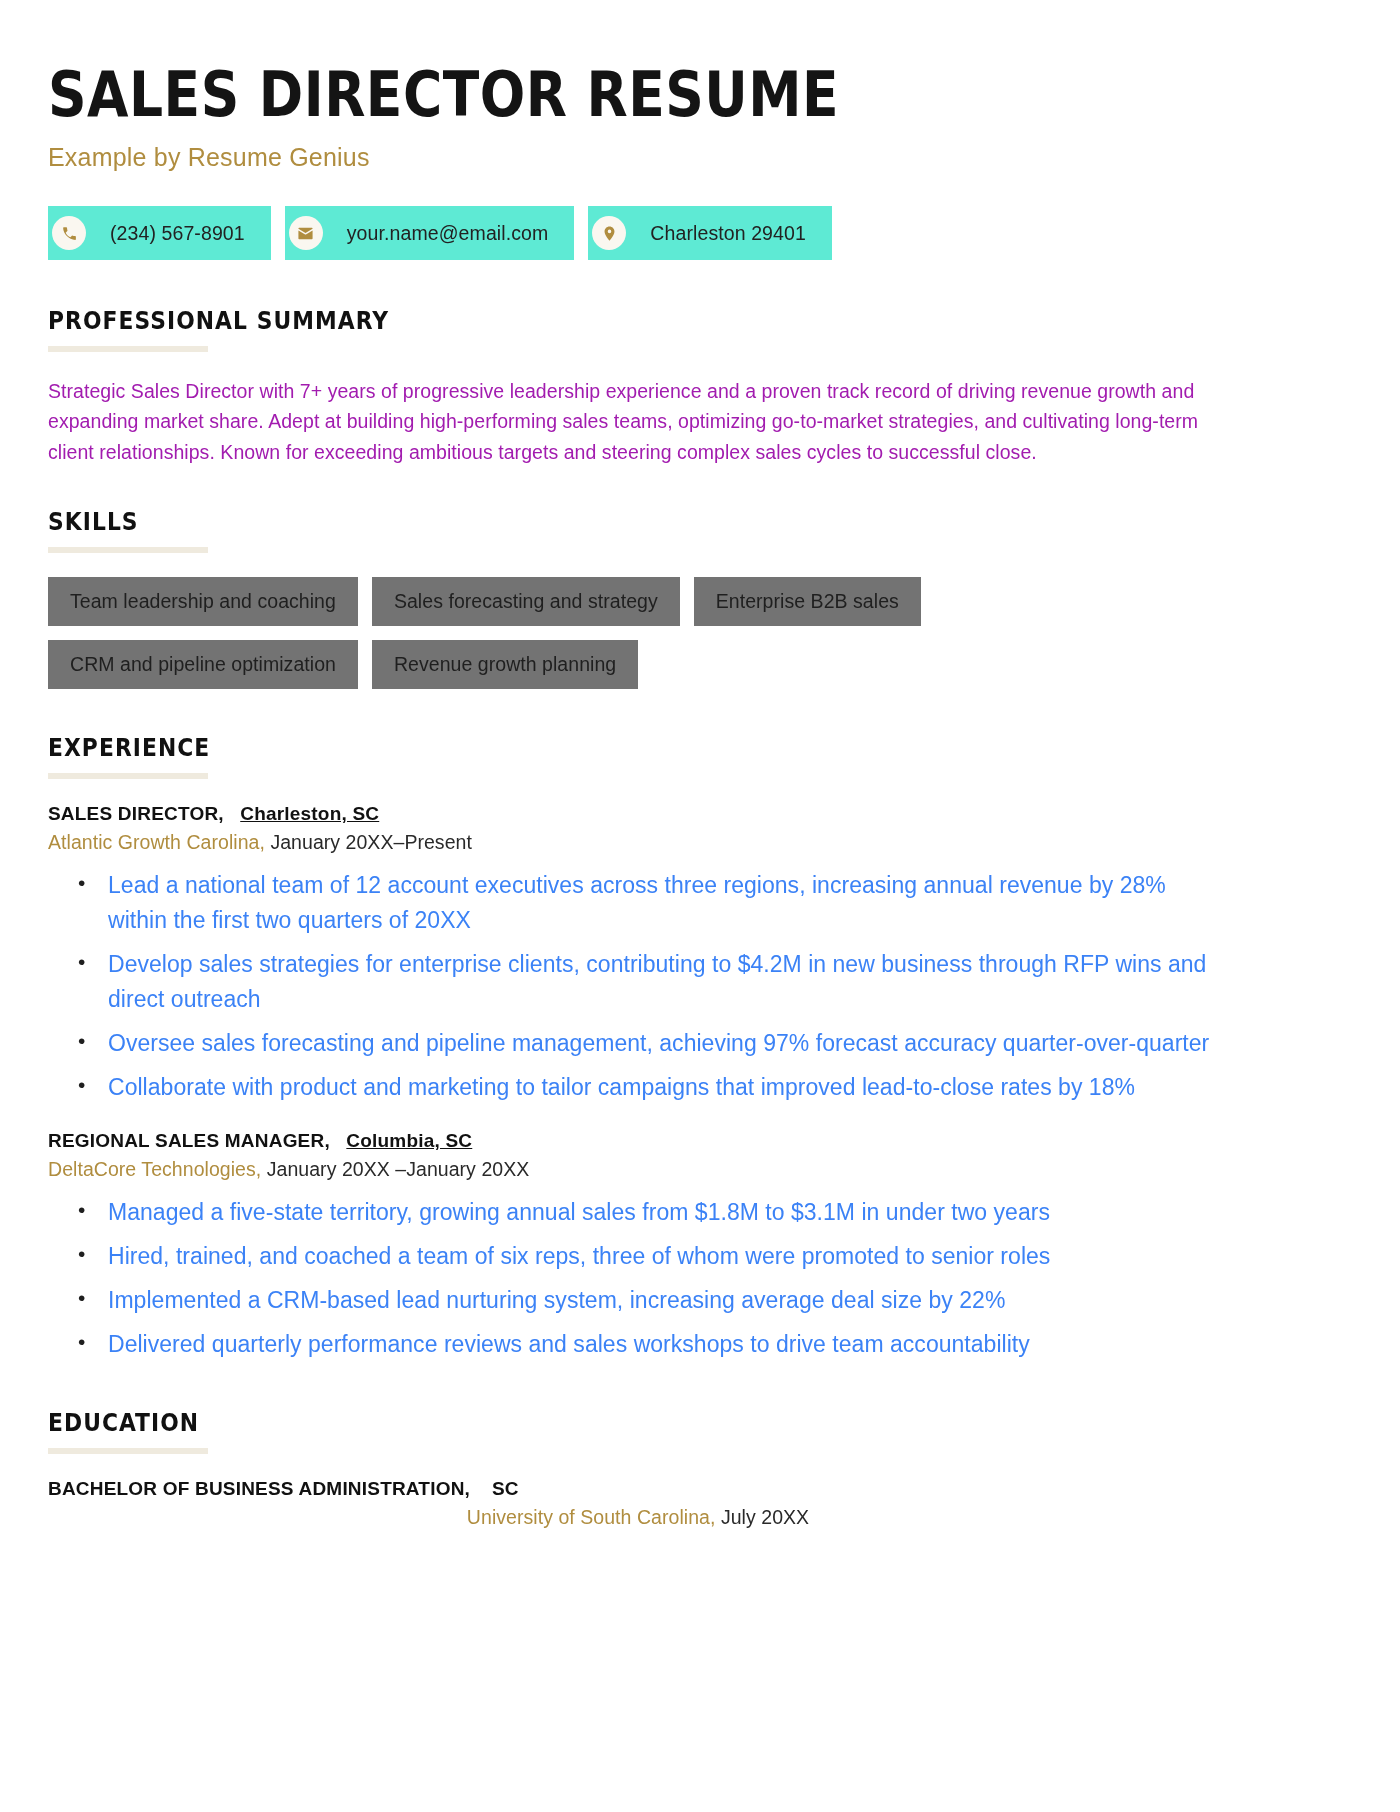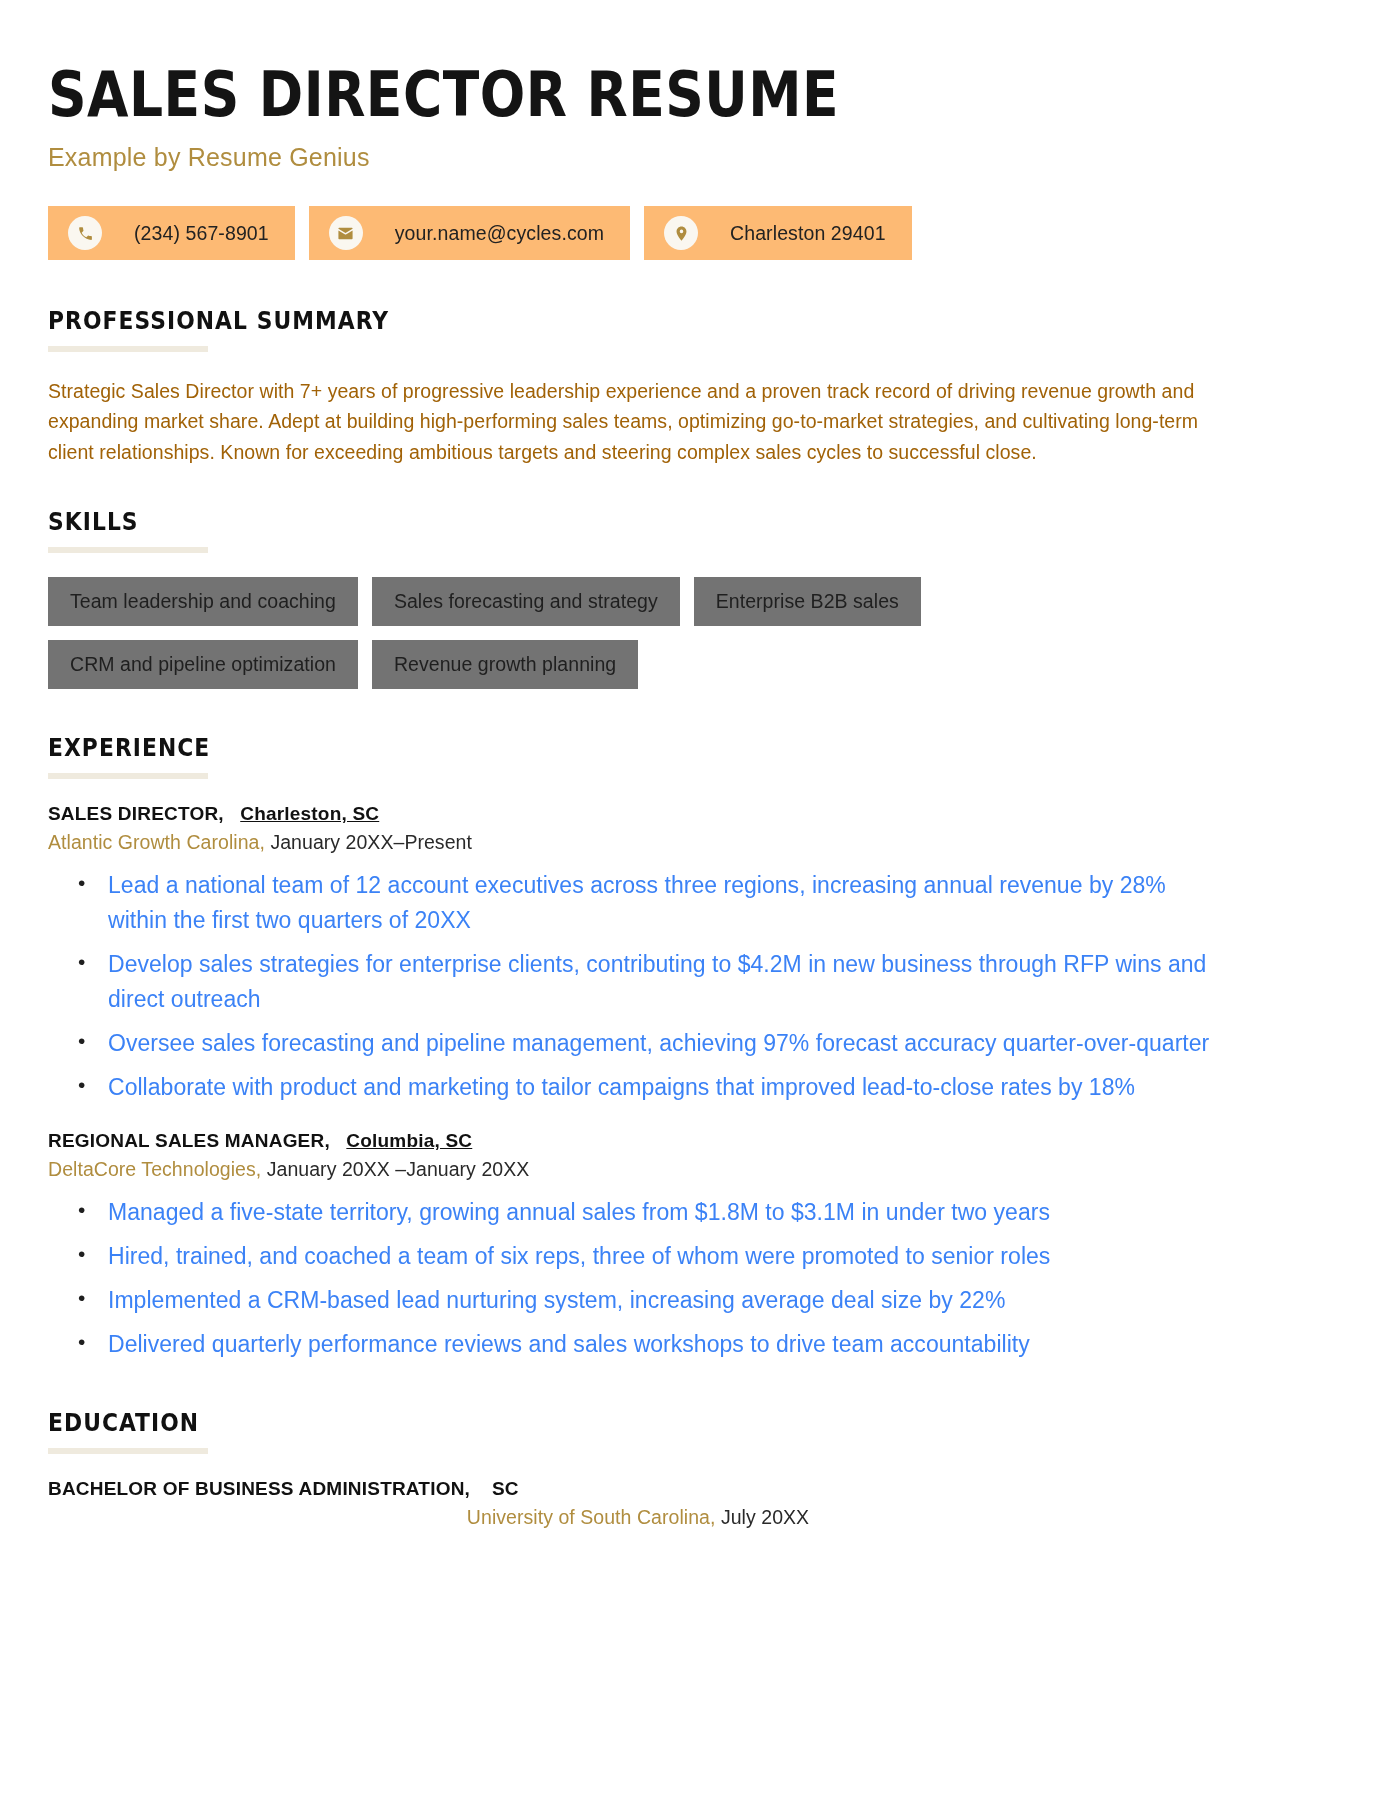--- a/index.html
+++ b/index.html
@@ -44,25 +44,25 @@
   }
 
   
   .contact-row {
     display: flex;
     gap: 14px;
     margin-bottom: 46px;
     align-items: stretch;
   }
   .contact-chip {
-    background: #fdba74;
+    background: #5eead4;
     display: flex;
     align-items: center;
-    gap: 32px;
-    padding: 10px 26px 10px 20px;
+    gap: 24px;
+    padding: 10px 26px 10px 4px;
     min-height: 34px;
   }
   .contact-icon {
     width: 34px;
     height: 34px;
     border-radius: 50%;
     background: #faf7f0;
     display: flex;
     align-items: center;
     justify-content: center;
@@ -93,21 +93,21 @@
     width: 160px;
     height: 6px;
     background: #efeade;
     margin-bottom: 24px;
   }
 
   
   .summary-text {
     font-size: 19.5px;
     line-height: 1.55;
-    color: #a16207;
+    color: #a21caf;
     margin: 0 0 40px 0;
     max-width: 1290px;
     letter-spacing: 0.05px;
   }
 
   
   .skills-wrap {
     display: flex;
     flex-wrap: wrap;
     gap: 14px;
@@ -202,21 +202,21 @@
       </span>
       <span class="contact-text">(234) 567-8901</span>
     </div>
 
     <div class="contact-chip">
       <span class="contact-icon">
         <svg width="17" height="17" viewBox="0 0 24 24" fill="#b08d3f">
           <path d="M2 5c0-.6.4-1 1-1h18c.6 0 1 .4 1 1v.3l-10 6-10-6V5zm0 2.6 9.5 5.7c.3.2.7.2 1 0L22 7.6V19c0 .6-.4 1-1 1H3c-.6 0-1-.4-1-1V7.6z"></path>
         </svg>
       </span>
-      <span class="contact-text">your.name@cycles.com</span>
+      <span class="contact-text">your.name@email.com</span>
     </div>
 
     <div class="contact-chip">
       <span class="contact-icon">
         <svg width="17" height="17" viewBox="0 0 24 24" fill="#b08d3f">
           <path d="M12 2C8.1 2 5 5.1 5 9c0 5.2 7 13 7 13s7-7.8 7-13c0-3.9-3.1-7-7-7zm0 9.5A2.5 2.5 0 1 1 12 6.5a2.5 2.5 0 0 1 0 5z"></path>
         </svg>
       </span>
       <span class="contact-text">Charleston 29401</span>
     </div>

